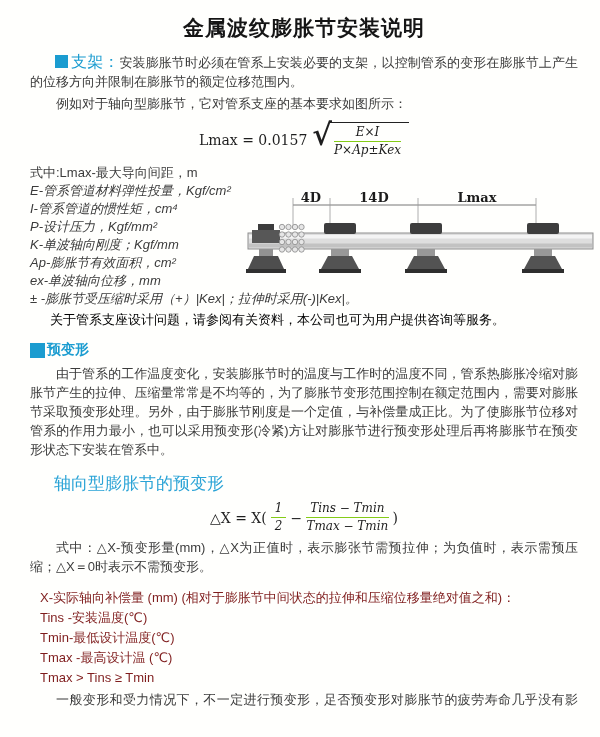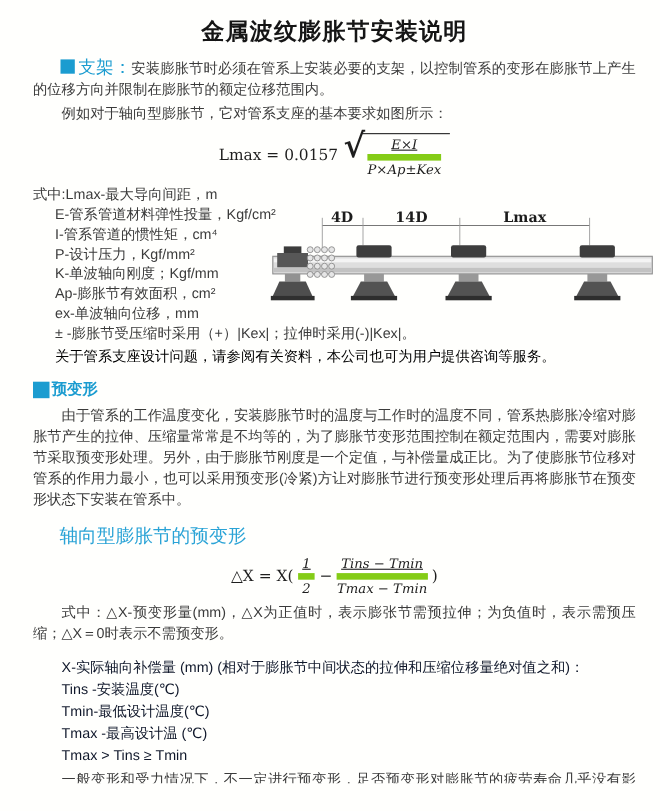--- a/index.html
+++ b/index.html
@@ -24,37 +24,37 @@
   .inline-head{color:#1b9cd0;font-size:16px;font-weight:normal;}
 
   
   .formula{font-family:"DejaVu Serif","Liberation Serif",serif;color:#1e1e1e;text-align:center;}
   .f1{margin:9px 0 6px;}
   .flhs{font-weight:normal;font-size:14px;vertical-align:middle;}
   .sqrt{display:inline-flex;align-items:flex-start;margin-left:5px;vertical-align:middle;}
   .radical{font-size:30px;line-height:30px;font-weight:bold;transform:translateY(-2px);}
   .under-root{border-top:1.5px solid #222;margin-left:-3px;padding:2px 8px 0 5px;}
   .frac{display:inline-flex;flex-direction:column;font-size:12px;font-style:italic;line-height:1.25;text-align:center;vertical-align:middle;}
-  .frac .fnum{border-bottom:6px solid #84cc16;padding:0 4px 1px;text-decoration:underline;}
+  .frac .fnum{border-bottom:1px solid #84cc16;padding:0 4px 1px;}
   .frac .fden{padding-top:1px;}
   .fwrap{display:inline-flex;align-items:center;gap:4px;}
   .f2{margin:6px 0 4px;}
 
   
   .defs{margin-top:5px;font-size:13px;line-height:18px;color:#3b3b3b;}
-  .defs .def-sub{margin-left:20px;}
+  .defs .def-sub{font-style:italic;}
   .note-line{font-size:13px;line-height:18px;margin-top:3px;color:#000000;}
 
   .sec-head{display:flex;align-items:center;color:#1b9cd0;font-size:14px;font-weight:bold;margin:12px 0 5px;}
   .sq2{display:inline-block;width:15px;height:15px;background:#1b9cd0;margin-right:2px;}
 
   .sub-head{color:#2aa3d6;font-size:17px;font-weight:normal;margin:9px 0 4px 24px;}
 
   .note-para{font-size:13px;line-height:19px;text-align:justify;text-indent:26px;margin-top:3px;color:#3b3b3b;}
-  .note-item{font-size:13px;line-height:18px;margin:2px 0 0 26px;color:#0f172a;}
+  .note-item{font-size:13px;line-height:18px;margin:2px 0 0 10px;color:#7f1d1d;}
 
   
   .diagram{position:absolute;left:246px;top:190px;}
   .dim{font-family:"DejaVu Serif","Liberation Serif",serif;font-weight:bold;font-size:13px;fill:#1c1c1c;}
 </style>
 </head>
 <body>
 
 <div class="page">
   <div class="content">

